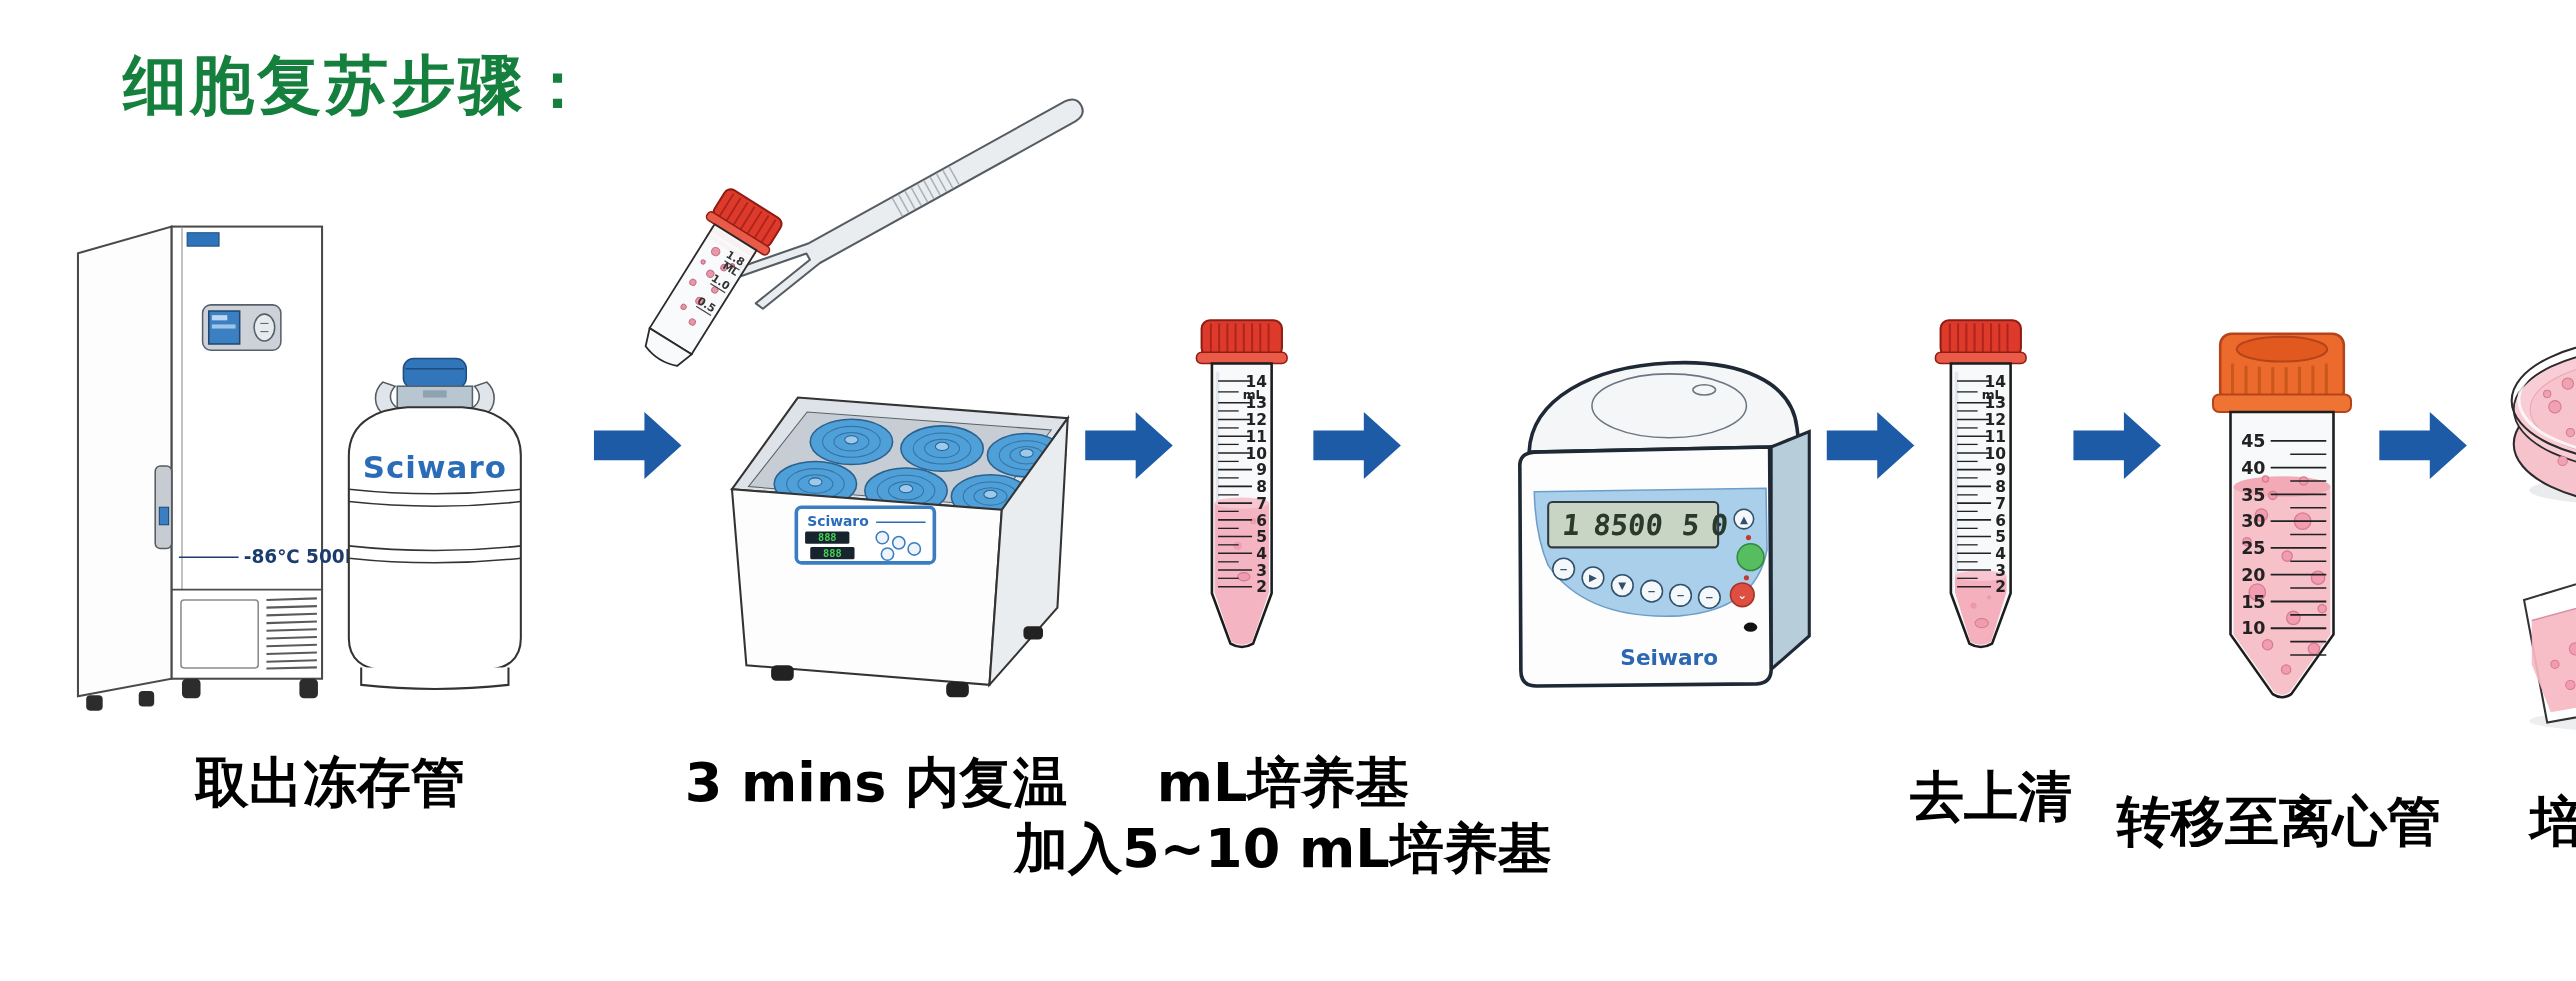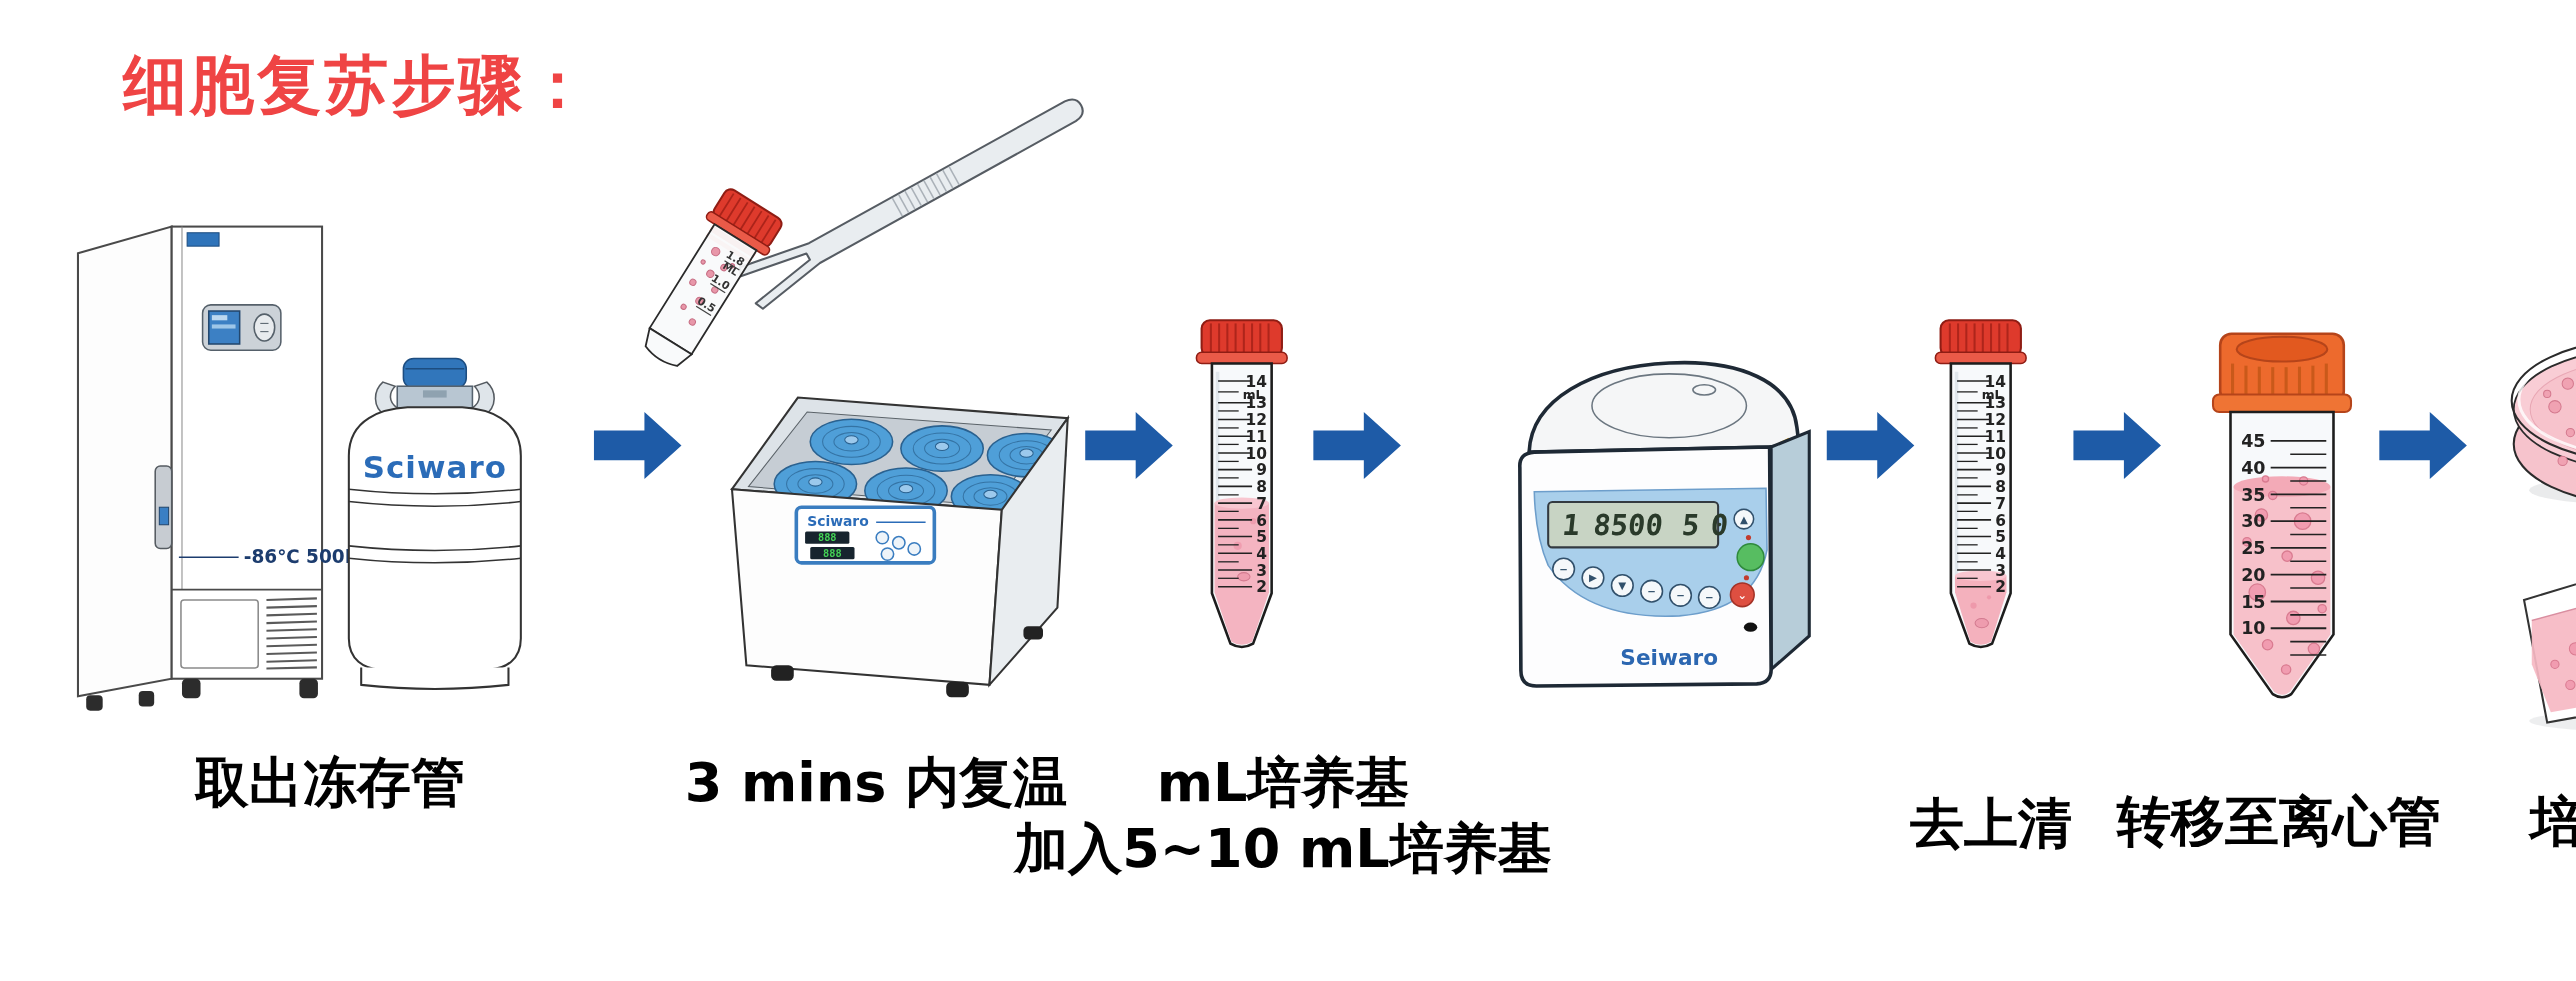--- a/index.html
+++ b/index.html
@@ -1,20 +1,20 @@
 <!DOCTYPE html>
 <html style="font-size:8.2px"><head>
 <meta charset="utf-8">
 <style>
   html,body{margin:0;padding:0;background:#ffffff;}
   .canvas{position:relative;width:2912px;height:981px;background:#ffffff;overflow:hidden;
           font-family:"DejaVu Sans","Liberation Sans",sans-serif;}
   .canvas svg{position:absolute;left:0;top:0;}
   .page-title{position:absolute;left:123px;top:42px;font-size:64px;font-weight:800;
-              color:#ef4444;letter-spacing:3.1px;white-space:nowrap;}
+              color:#15803d;letter-spacing:3.1px;white-space:nowrap;}
   .step-label{position:absolute;transform:translateX(-50%);text-align:center;
               font-size:54px;font-weight:700;color:#000;line-height:1.22;white-space:nowrap;}
   .svgtext{font-family:"DejaVu Sans","Liberation Sans",sans-serif;}
   .lcdtext{font-family:"DejaVu Sans Mono","Liberation Mono",monospace;font-weight:bold;}
 </style>
 </head>
 <body>
 
 <div class="canvas">
 
@@ -511,21 +511,21 @@
 <div class="step-label" style="left:330px;top:750px">
   <div>取出冻存管</div>
 </div>
 <div class="step-label" style="left:876px;top:750px">
   <div>3 mins 内复温</div>
 </div>
 <div class="step-label" style="left:1283px;top:750px">
   <div>mL培养基</div>
   <div>加入5~10 mL培养基</div>
 </div>
-<div class="step-label" style="left:1991px;top:791px">
+<div class="step-label" style="left:1991px;top:764px">
   <div>去上清</div>
 </div>
 <div class="step-label" style="left:2279px;top:789px">
   <div>转移至离心管</div>
 </div>
 <div class="step-label" style="left:2638px;top:789px">
   <div>培养细胞</div>
 </div>
 
 </div>

